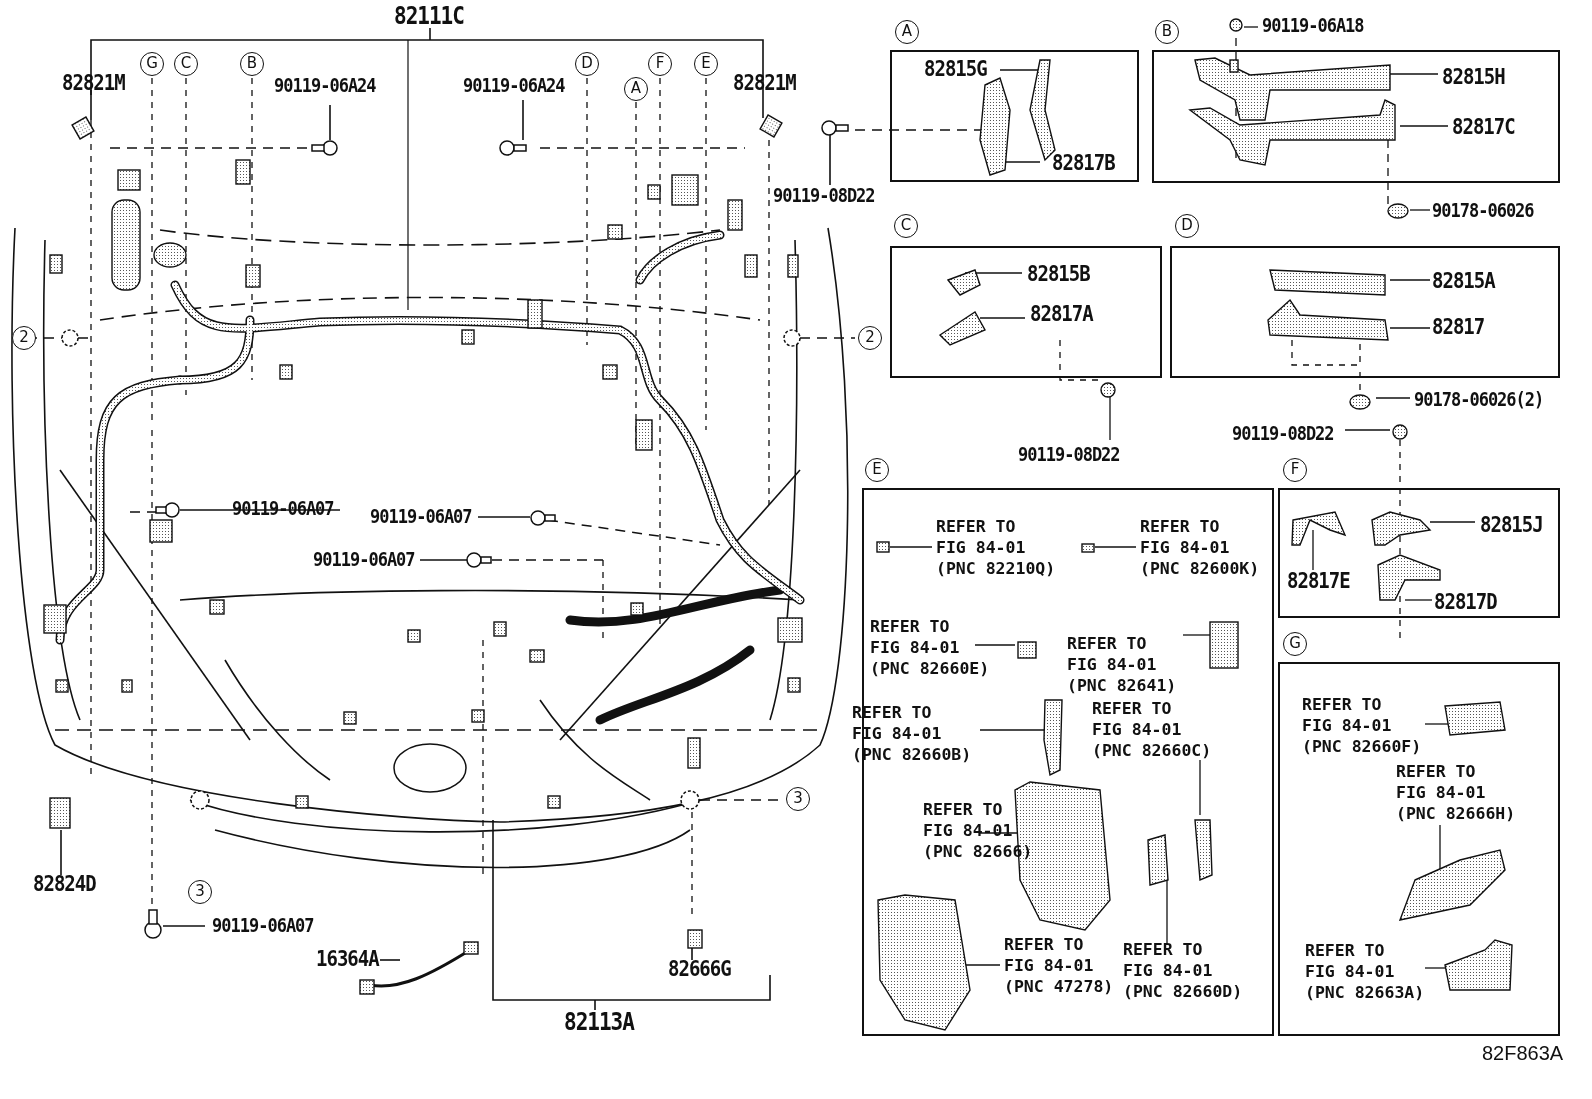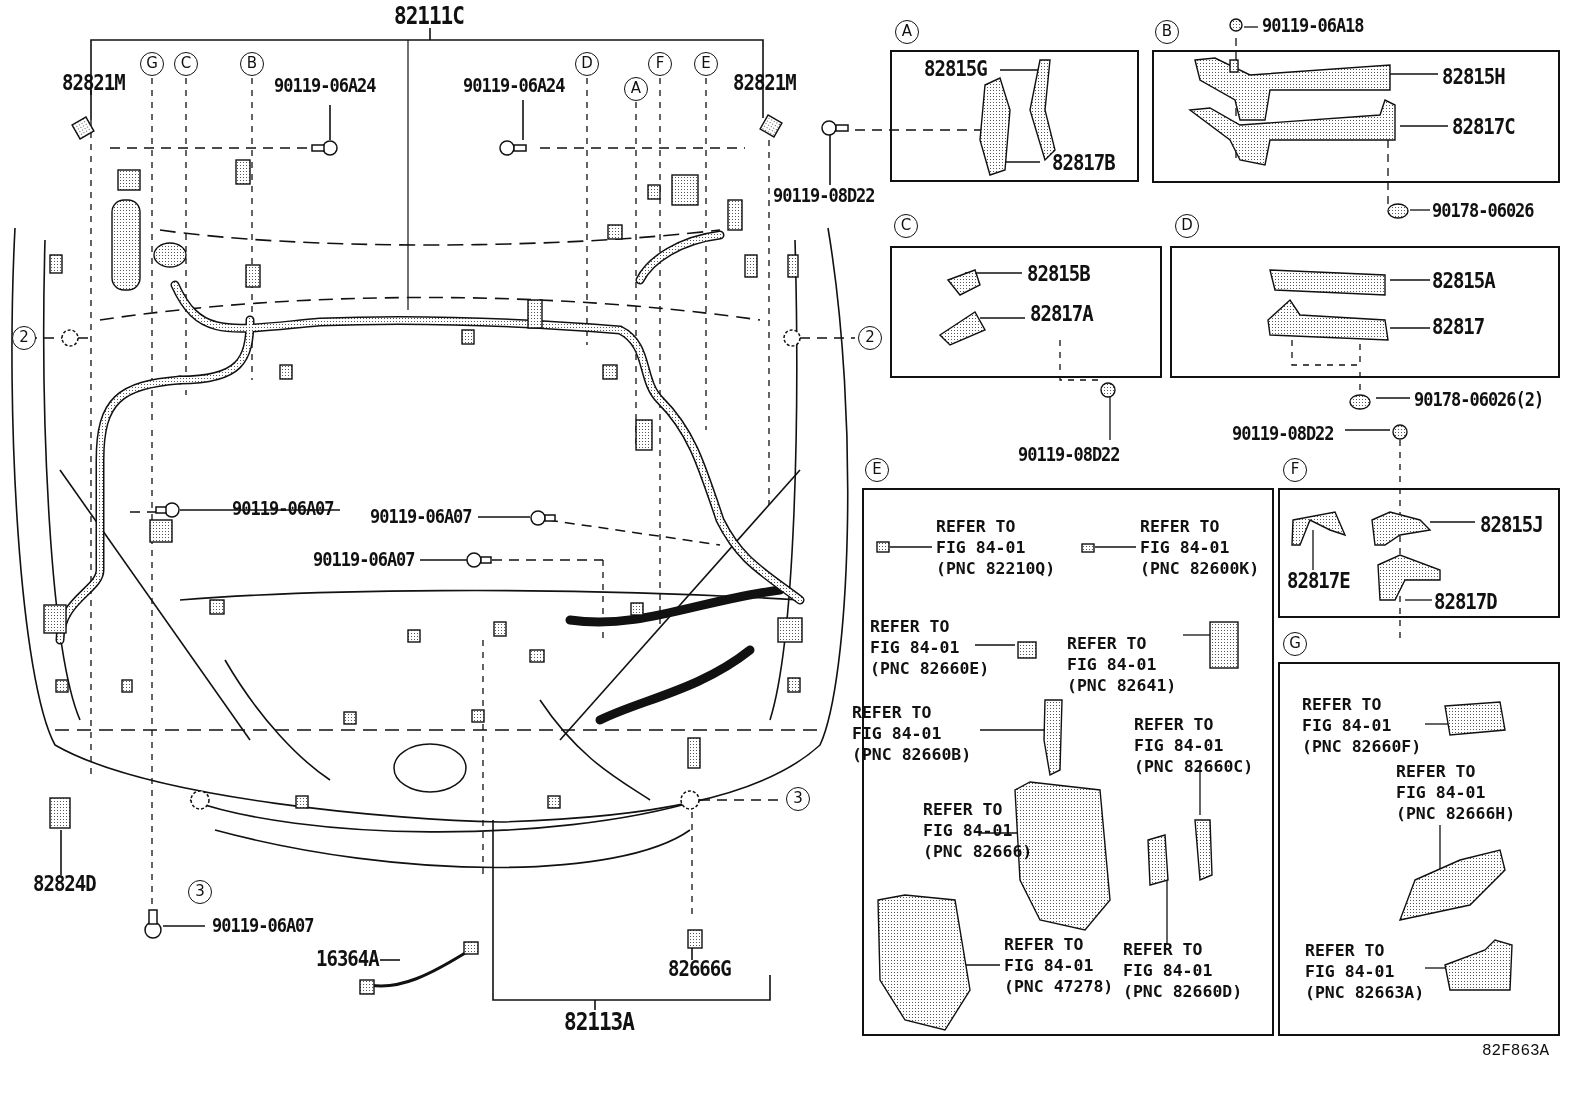--- a/index.html
+++ b/index.html
@@ -2,21 +2,21 @@
 <html><head>
 <meta charset="utf-8">
 <style>
   html,body{margin:0;padding:0;background:#fff;}
   body{width:1592px;height:1099px;position:relative;overflow:hidden;font-family:"DejaVu Sans Mono","Liberation Mono",monospace;color:#111;}
   .lbl{position:absolute;font-family:"DejaVu Sans Mono","Liberation Mono",monospace;font-weight:bold;font-size:19px;letter-spacing:-1px;white-space:nowrap;line-height:1;transform:scaleY(1.15);transform-origin:left top;}
   .lbl.big{font-size:21px;}
   .ref{position:absolute;font-family:"DejaVu Sans Mono","Liberation Mono",monospace;font-weight:bold;font-size:16.5px;line-height:21px;white-space:pre;letter-spacing:0px;}
   .circ{position:absolute;width:24px;height:24px;border:1.6px solid #111;border-radius:50%;box-sizing:border-box;text-align:center;font-family:"DejaVu Sans","Liberation Sans",sans-serif;font-size:15px;line-height:21px;background:#fff;}
   .box{position:absolute;border:2px solid #111;box-sizing:border-box;}
-  .code{position:absolute;font-family:Liberation Mono, monospace;font-size:16px;}
+  .code{position:absolute;font-family:Liberation Sans, sans-serif;font-size:20px;}
   svg{position:absolute;left:0;top:0;}
 </style>
 </head>
 <body>
 
 <svg width="1592" height="1099">
   <defs>
     <pattern id="dots" width="3" height="3" patternUnits="userSpaceOnUse">
       <rect width="3" height="3" fill="#fff"></rect>
         <rect width="1" height="1" fill="#555"></rect>
@@ -303,21 +303,21 @@
 <span>(PNC 82600K)</span></div>
 <div class="ref" style="left:870px;top:616px;"><span>REFER TO</span>
 <span>FIG 84-01</span>
 <span>(PNC 82660E)</span></div>
 <div class="ref" style="left:1067px;top:609px;margin-top:24px;"><span>REFER TO</span>
 <span>FIG 84-01</span>
 <span>(PNC 82641)</span></div>
 <div class="ref" style="left:852px;top:702px;"><span>REFER TO</span>
 <span>FIG 84-01</span>
 <span>(PNC 82660B)</span></div>
-<div class="ref" style="left:1134px;top:698px;margin-top:16px;"><span>REFER TO</span>
+<div class="ref" style="left:1092px;top:698px;"><span>REFER TO</span>
 <span>FIG 84-01</span>
 <span>(PNC 82660C)</span></div>
 <div class="ref" style="left:923px;top:799px;"><span>REFER TO</span>
 <span>FIG 84-01</span>
 <span>(PNC 82666)</span></div>
 <div class="ref" style="left:1004px;top:934px;"><span>REFER TO</span>
 <span>FIG 84-01</span>
 <span>(PNC 47278)</span></div>
 <div class="ref" style="left:1123px;top:939px;"><span>REFER TO</span>
 <span>FIG 84-01</span>

